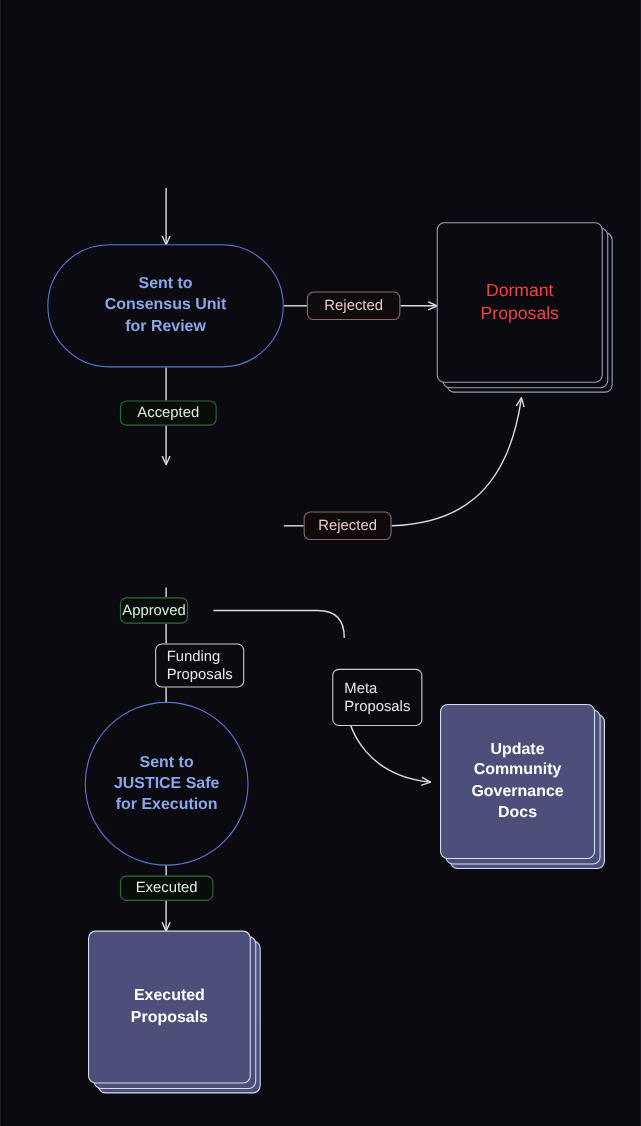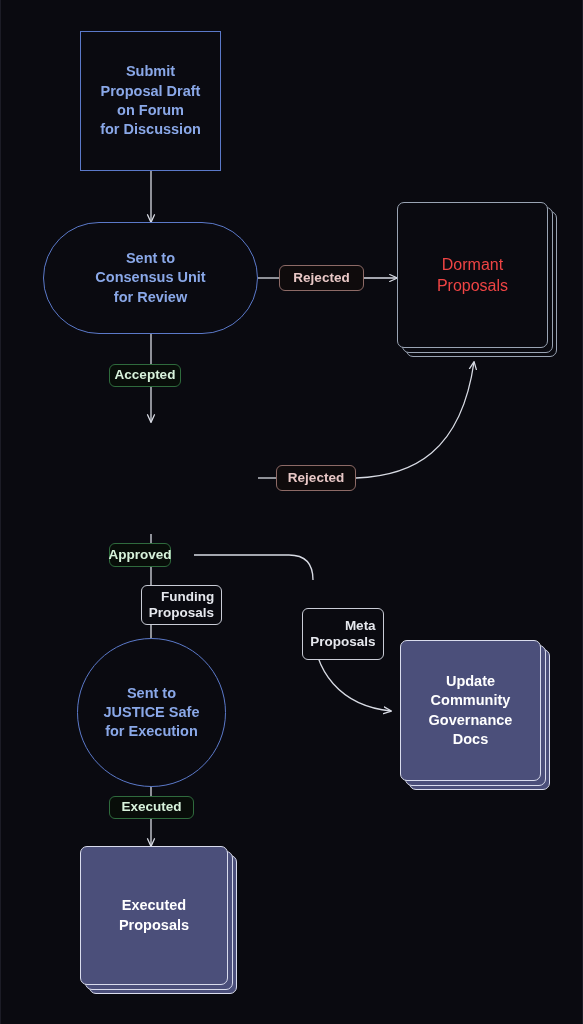--- a/index.html
+++ b/index.html
@@ -108,28 +108,27 @@
     font-weight: bold;
   }
 
   
   .edge-label {
     position: absolute;
     box-sizing: border-box;
     display: flex;
     align-items: center;
     justify-content: center;
-    text-align: right;
+    text-align: left;
     border-radius: 6px;
     z-index: 5;
     line-height: 1.2;
     white-space: pre-line;
     padding: 3px 20px;
     font-size: 13.5px;
-    font-weight: bold;
   }
   .lbl-reject {
     border: 1px solid #8d6a66;
     background: #0f0b0c;
     color: #e9c8c6;
   }
   .lbl-accept {
     border: 1px solid #2f6b3d;
     background: #080d09;
     color: #d8f2dc;
@@ -175,26 +174,20 @@
       <path d="M150,625 L150,650" marker-end="url(#arrow)"></path>
 
       <path d="M312,625 C312,672 340,706 390,711" marker-end="url(#arrow)"></path>
 
       <path d="M150,775 L150,796"></path>
 
       <path d="M150,819 L150,846" marker-end="url(#arrow)"></path>
     </g>
   </svg>
 
-  <div class="node n-rect" style="left:79px; top:31px; width:141px; height:140px;">
-    <span class="node-text">Submit
-Proposal Draft
-on Forum
-for Discussion</span>
-  </div>
 
   <div class="node n-stadium" style="left:42px; top:222px; width:215px; height:112px;">
     <span class="node-text">Sent to
 Consensus Unit
 for Review</span>
   </div>
 
   <div class="node n-stack stack-dormant" style="left:396px; top:202px; width:160px; height:155px;">
     <div class="stack-sheet" style="left:9px; top:9px; right:0; bottom:0;"></div>
     <div class="stack-sheet" style="left:5px; top:5px; right:4px; bottom:4px;"></div>
@@ -228,21 +221,21 @@
     <div class="stack-face" style="right:9px; bottom:9px;">
       <span class="node-text">Executed
 Proposals</span>
     </div>
   </div>
 
   <div class="edge-label lbl-reject" style="left:278px; top:265px; width:85px; height:26px;">
     <span>Rejected</span>
   </div>
 
-  <div class="edge-label lbl-accept" style="left:108px; top:364px; width:72px; height:23px;">
+  <div class="edge-label lbl-accept" style="left:108px; top:364px; width:88px; height:23px;">
     <span>Accepted</span>
   </div>
 
   <div class="edge-label lbl-reject" style="left:275px; top:465px; width:80px; height:26px;">
     <span>Rejected</span>
   </div>
 
   <div class="edge-label lbl-accept" style="left:108px; top:543px; width:62px; height:24px;">
     <span>Approved</span>
   </div>

